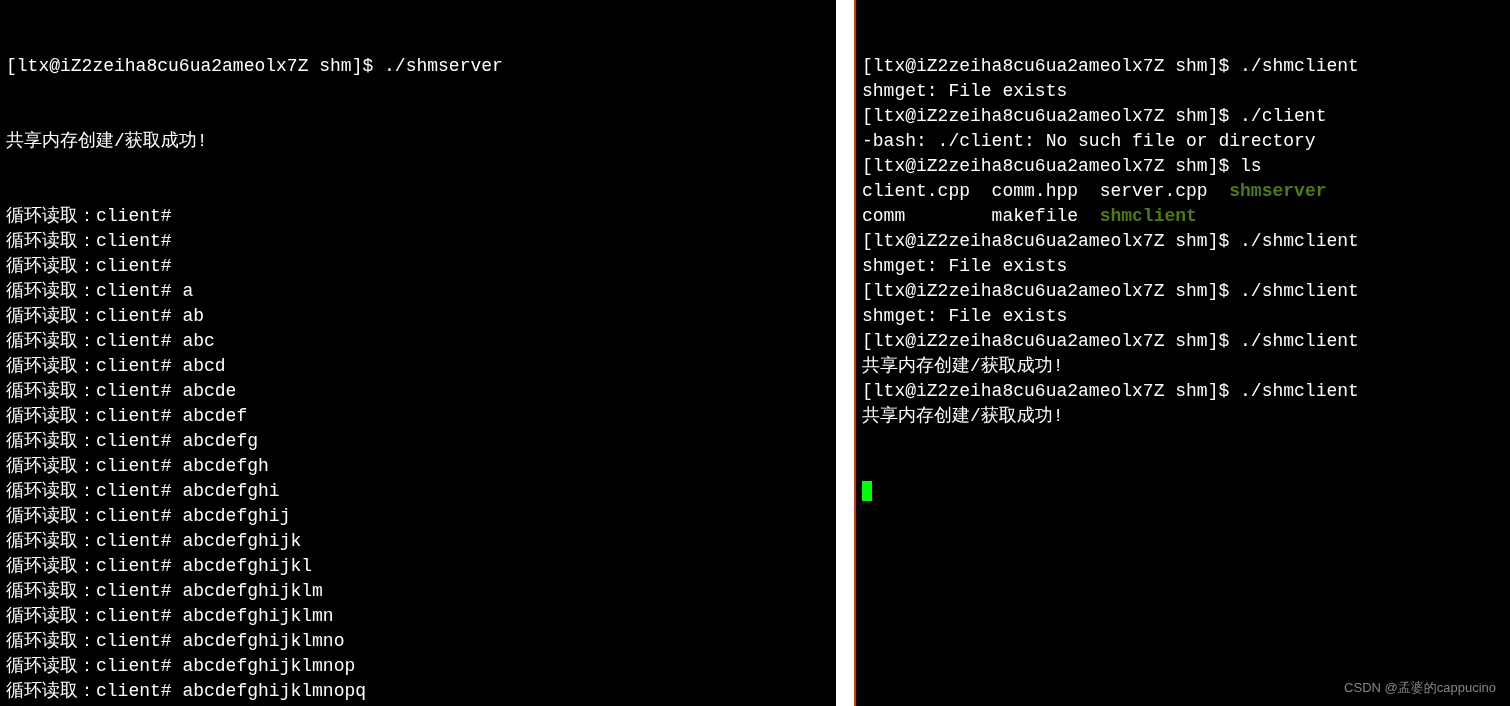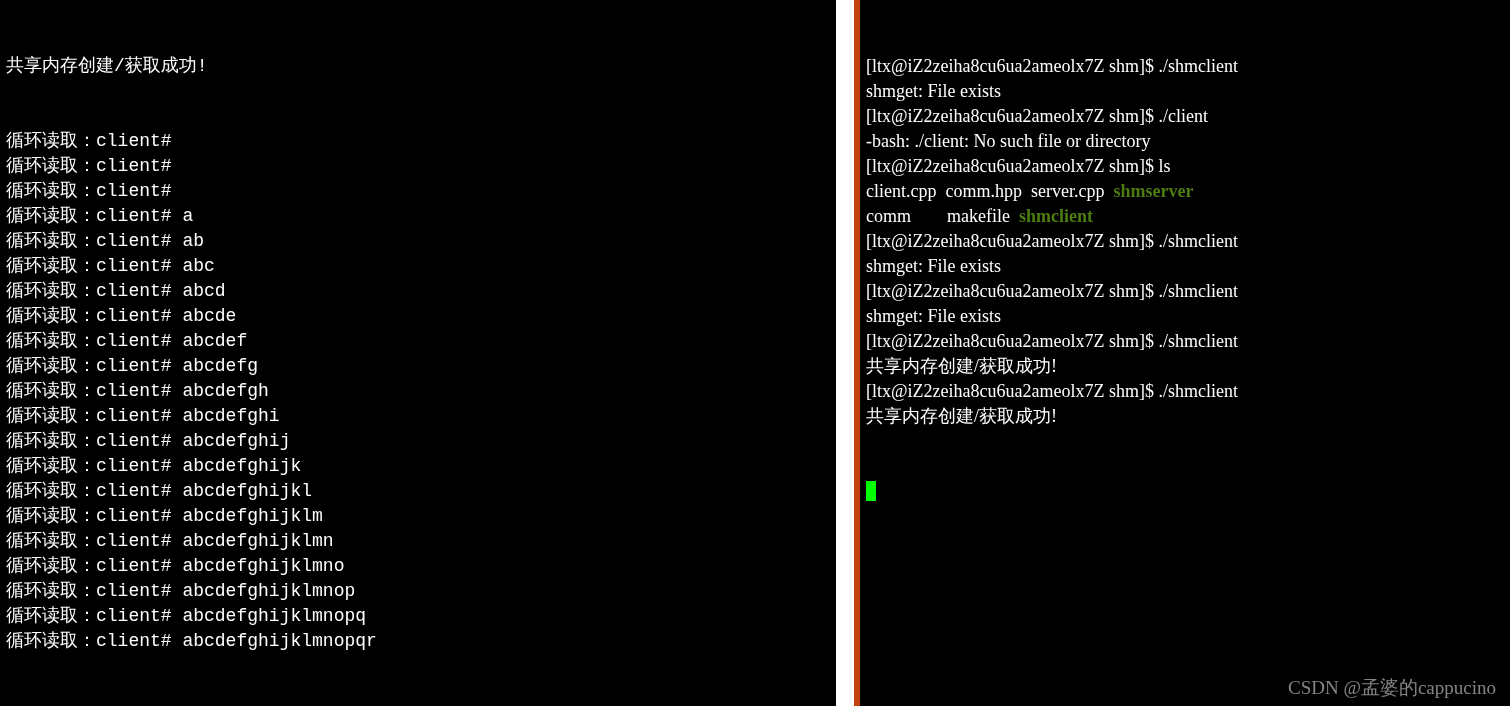--- a/index.html
+++ b/index.html
@@ -28,48 +28,48 @@
   .left-pane {
     width: 838px;
     border-right: 2px solid #fff;
   }
   .divider-gap {
     width: 16px;
     background: #fff;
   }
   .right-pane {
     flex: 1;
-    border-left: 6px solid #c2410c;
-    font-family: Liberation Serif, serif;
+    border-left: 2px solid #c2410c;
   }
   .line { display: block; }
   .green { color: #4d7c0f; font-weight: bold; }
   .cursor {
     display: inline-block;
     width: 10px;
     height: 20px;
     background: #00ff00;
     vertical-align: text-bottom;
   }
   .watermark {
     position: absolute;
     right: 14px;
     bottom: 6px;
     color: rgba(220,220,220,0.6);
-    font-family: Liberation Serif, serif;
-    font-size: 19px;
+    font-family: Liberation Sans, sans-serif;
+    font-size: 13px;
     pointer-events: none;
   }
 </style>
 </head>
 <body>
 
 <div class="split">
 
   <div class="pane left-pane">
+    <span class="line"><span>[ltx@iZ2zeiha8cu6ua2ameolx7Z shm]$ </span><span>./shmserver</span></span>
     <span class="line">共享内存创建/获取成功!</span>
     <div id="left-reads"><span class="line">循环读取：client# </span><span class="line">循环读取：client# </span><span class="line">循环读取：client# </span><span class="line">循环读取：client# a</span><span class="line">循环读取：client# ab</span><span class="line">循环读取：client# abc</span><span class="line">循环读取：client# abcd</span><span class="line">循环读取：client# abcde</span><span class="line">循环读取：client# abcdef</span><span class="line">循环读取：client# abcdefg</span><span class="line">循环读取：client# abcdefgh</span><span class="line">循环读取：client# abcdefghi</span><span class="line">循环读取：client# abcdefghij</span><span class="line">循环读取：client# abcdefghijk</span><span class="line">循环读取：client# abcdefghijkl</span><span class="line">循环读取：client# abcdefghijklm</span><span class="line">循环读取：client# abcdefghijklmn</span><span class="line">循环读取：client# abcdefghijklmno</span><span class="line">循环读取：client# abcdefghijklmnop</span><span class="line">循环读取：client# abcdefghijklmnopq</span><span class="line">循环读取：client# abcdefghijklmnopqr</span></div>
   </div>
 
   <div class="divider-gap"></div>
 
   <div class="pane right-pane">
     <div id="right-lines"><span class="line">[ltx@iZ2zeiha8cu6ua2ameolx7Z shm]$ ./shmclient</span><span class="line">shmget: File exists</span><span class="line">[ltx@iZ2zeiha8cu6ua2ameolx7Z shm]$ ./client</span><span class="line">-bash: ./client: No such file or directory</span><span class="line">[ltx@iZ2zeiha8cu6ua2ameolx7Z shm]$ ls</span><span class="line">client.cpp  comm.hpp  server.cpp  <span class="green">shmserver</span></span><span class="line">comm        makefile  <span class="green">shmclient</span></span><span class="line">[ltx@iZ2zeiha8cu6ua2ameolx7Z shm]$ ./shmclient</span><span class="line">shmget: File exists</span><span class="line">[ltx@iZ2zeiha8cu6ua2ameolx7Z shm]$ ./shmclient</span><span class="line">shmget: File exists</span><span class="line">[ltx@iZ2zeiha8cu6ua2ameolx7Z shm]$ ./shmclient</span><span class="line">共享内存创建/获取成功!</span><span class="line">[ltx@iZ2zeiha8cu6ua2ameolx7Z shm]$ ./shmclient</span><span class="line">共享内存创建/获取成功!</span></div>
     <span class="line"><span class="cursor"></span></span>
   </div>

